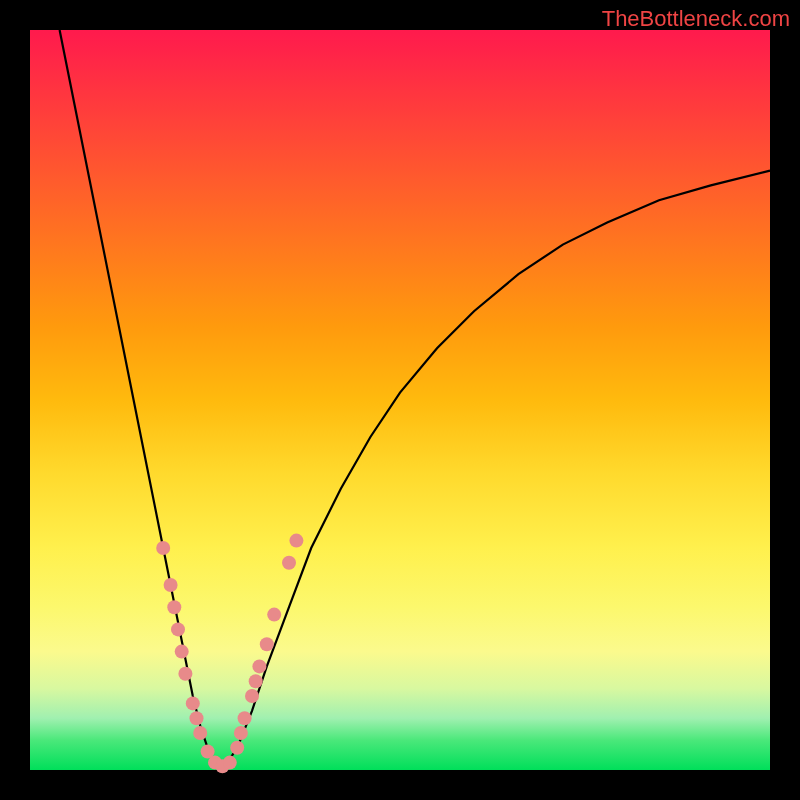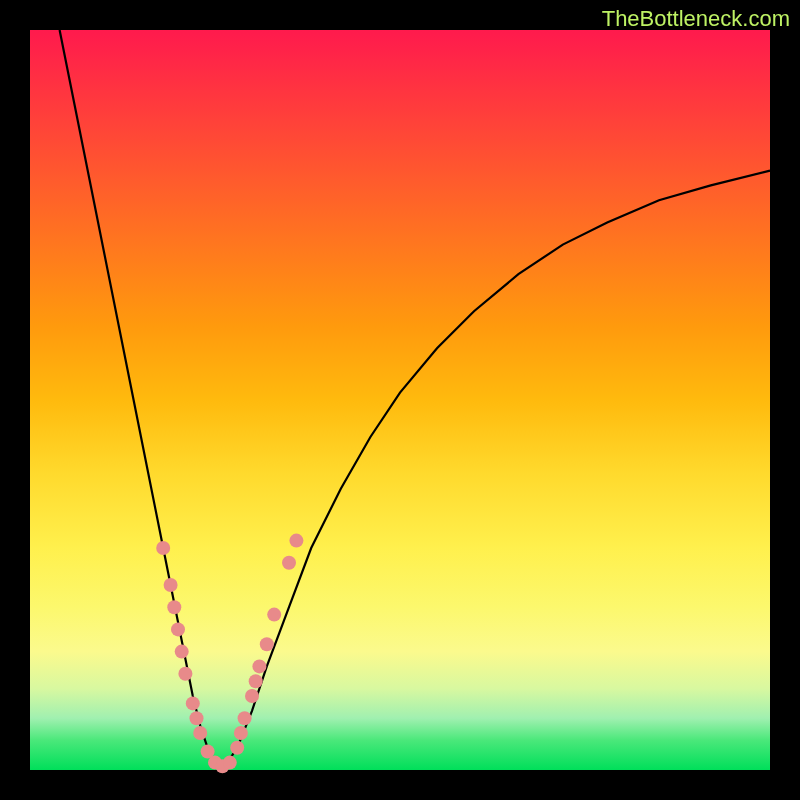--- a/index.html
+++ b/index.html
@@ -21,21 +21,21 @@
       #fcf86d 78%,
       #fbfa8d 84%,
       #d8f8a0 89%,
       #a0f0b0 93%,
       #4ae87a 96%,
       #00df5a 100%);
   }
   .watermark {
     position: absolute;
     top: 6px; right: 10px;
-    color: #bef264;
+    color: #ef4444;
     font-size: 22px;
     font-weight: 500;
     z-index: 5;
   }
   svg.curve { position: absolute; top: 0; left: 0; width: 740px; height: 740px; overflow: visible; }
   .datapoint {
     fill: #e88a8a;
     stroke: none;
   }
 </style>

